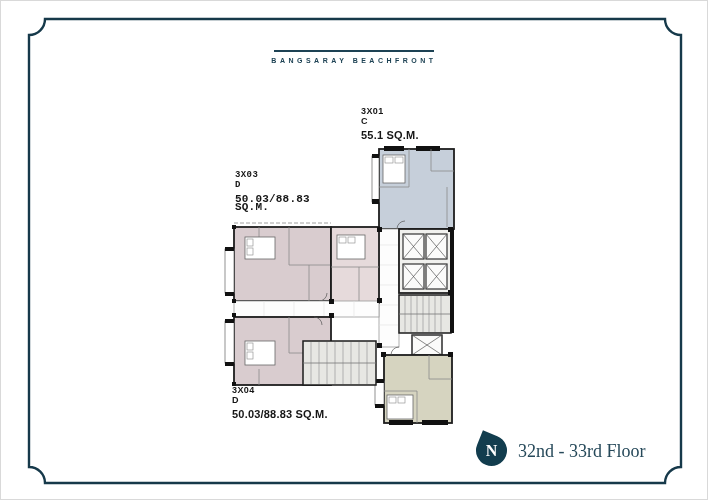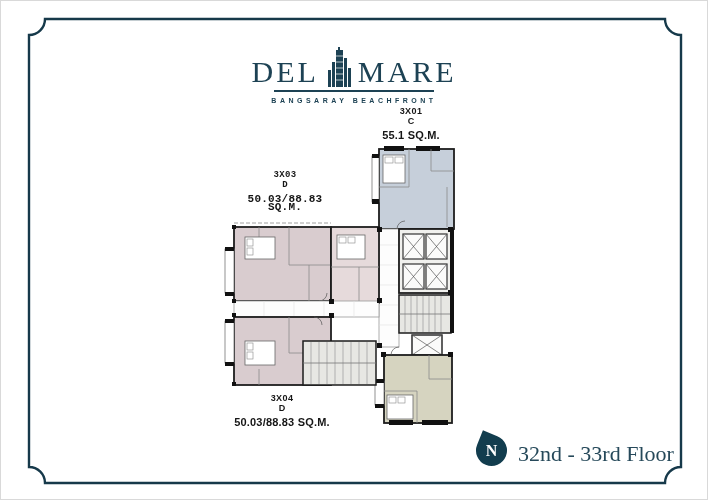--- a/index.html
+++ b/index.html
@@ -15,72 +15,51 @@
     font-family:"Liberation Serif",serif;font-size:30px;line-height:30px;
     color:#1d4254;letter-spacing:3px;font-weight:normal;
   }
   .logo-icon{margin:0 5px 0 8px;}
   .logo-rule{height:2px;width:160px;background:#1d4254;margin-top:3px;}
   .logo-tagline{
     margin-top:5px;font-size:7px;font-weight:bold;letter-spacing:3.5px;
     color:#1d4254;font-family:"Liberation Sans",sans-serif;
   }
   
-  .unit-label{position:absolute;width:100px;text-align:center;color:#161616;}
+  .unit-label{position:absolute;width:100px;color:#161616;}
   .unit-label .uid{font-size:9px;font-weight:bold;line-height:9px;letter-spacing:.4px;}
   .unit-label .utype{font-size:9px;font-weight:bold;line-height:10px;}
   .unit-label .uarea{font-size:11px;font-weight:bold;line-height:8px;margin-top:5px;letter-spacing:.2px;}
   
   .compass{
     position:absolute;left:475px;top:434px;width:31px;height:31px;
     background:#123d4e;border-radius:0 50% 50% 50%;transform:rotate(22deg);
     display:flex;align-items:center;justify-content:center;
   }
   .compass span{
     transform:rotate(-22deg);color:#ffffff;font-family:"Liberation Serif",serif;
     font-weight:bold;font-size:16px;line-height:16px;
   }
   .floor-label{
     position:absolute;left:517px;top:440px;width:170px;
-    font-family:"Liberation Serif",serif;font-size:22px;color:#26495a;
+    font-family:"Liberation Serif",serif;font-size:18px;color:#26495a;
   }
   
   .plan{position:absolute;left:218px;top:142px;}
 </style>
 </head>
 <body>
 
 <div class="page">
 
   <svg class="frame-svg" width="708" height="500" viewBox="0 0 708 500">
     <path d="M 44 18 H 664 A 16 16 0 0 0 680 34 V 466 A 16 16 0 0 0 664 482 H 44 A 16 16 0 0 0 28 466 V 34 A 16 16 0 0 0 44 18 Z" fill="none" stroke="#16394a" stroke-width="2.4"></path>
   </svg>
 
   <div class="logo">
-    <div class="logo-row">
-      <span class="logo-word">DEL</span>
-      <svg class="logo-icon" width="26" height="40" viewBox="0 0 26 40">
-        <g fill="#1d4254">
-          <rect x="11" y="0" width="2" height="4"></rect>
-          <rect x="9" y="3" width="7" height="37"></rect>
-          <rect x="5" y="15" width="3" height="25"></rect>
-          <rect x="1" y="23" width="3" height="17"></rect>
-          <rect x="17" y="11" width="3" height="29"></rect>
-          <rect x="21" y="21" width="3" height="19"></rect>
-        </g>
-        <g stroke="#ffffff" stroke-width="0.7">
-          <line x1="9" y1="9" x2="16" y2="9"></line>
-          <line x1="9" y1="15" x2="16" y2="15"></line>
-          <line x1="9" y1="21" x2="16" y2="21"></line>
-          <line x1="9" y1="27" x2="16" y2="27"></line>
-          <line x1="9" y1="33" x2="16" y2="33"></line>
-        </g>
-      </svg>
-      <span class="logo-word">MARE</span>
-    </div>
     <div class="logo-rule"></div>
     <div class="logo-tagline">BANGSARAY BEACHFRONT</div>
   </div>
 
   <svg class="plan" width="248" height="288" viewBox="0 0 248 288">
 
     <g>
       <rect x="160" y="6" width="75" height="80" stroke="#1d1d1d" stroke-width="1.8" fill="#c6cfda"></rect>
       <rect x="165" y="3" width="20" height="5" fill="#111"></rect>
       <rect x="197" y="3" width="24" height="5" fill="#111"></rect>
@@ -242,21 +221,21 @@
     <div class="uarea">55.1 SQ.M.</div>
   </div>
 
   <div class="unit-label" style="left:234px;top:170px;font-family:Liberation Mono, monospace;">
     <div class="uid">3X03</div>
     <div class="utype">D</div>
     <div class="uarea">50.03/88.83 SQ.M.</div>
   </div>
 
 
-  <div class="unit-label" style="left:231px;top:393px;">
+  <div class="unit-label" style="left:231px;top:385px;">
     <div class="uid">3X04</div>
     <div class="utype">D</div>
     <div class="uarea">50.03/88.83 SQ.M.</div>
   </div>
 
 
   <div class="compass">
     <span>N</span>
   </div>
   <div class="floor-label">32nd - 33rd Floor</div>

